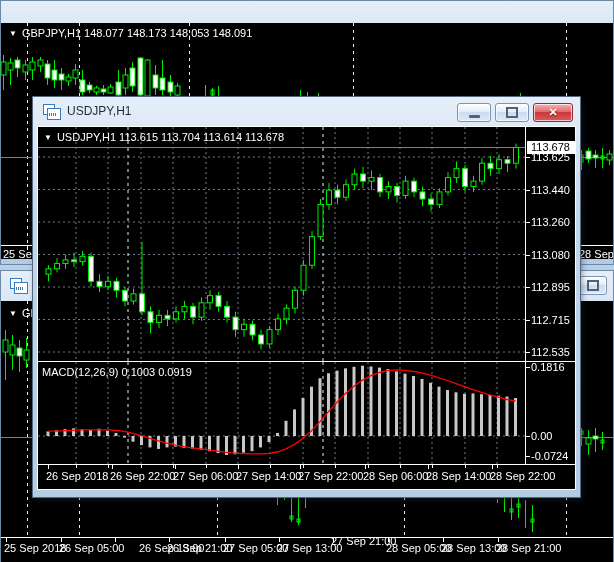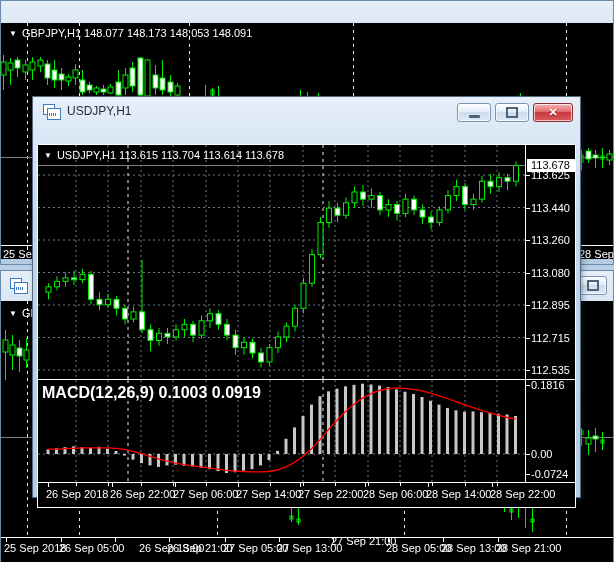--- a/index.html
+++ b/index.html
@@ -34,33 +34,33 @@
   .chead{position:absolute;color:#fff;font-size:11px;white-space:nowrap;}
   .chead .tri{font-size:8px;margin-right:5px;vertical-align:1px;}
   .vgrid{position:absolute;width:1px;background:repeating-linear-gradient(180deg,#e9eef3 0 3px,transparent 3px 7px);}
   .hline{position:absolute;height:1px;background:#7e7e7e;left:0;}
   .axisline{position:absolute;height:1px;background:#fff;left:0;}
   .tick{position:absolute;width:1px;height:4px;background:#fff;}
   .tlabel{position:absolute;color:#fff;font-size:11px;white-space:nowrap;}
   .frag{position:absolute;pointer-events:none;}
   
   #usd-inner{position:absolute;left:4px;top:29px;width:539px;height:364px;background:#000;
-    border:1px solid #fff;box-sizing:border-box;margin-top:18px;}
+    border:1px solid #fff;box-sizing:border-box;}
   #usd-plot,#usd-macd{position:absolute;left:0;}
   #usd-plot{top:0;}
   #usd-macd{top:235px;}
   .sep{position:absolute;left:0;width:537px;height:1px;background:#fff;}
   #usd-paxis{position:absolute;left:487px;top:0;width:50px;height:338px;border-left:1px solid #fff;box-sizing:border-box;}
   .plabel{position:absolute;left:5px;color:#fff;font-size:11px;}
   .ptick{position:absolute;left:0;width:4px;height:1px;background:#fff;}
   #usd-cprice{position:absolute;left:1px;right:0;top:14px;height:13px;background:#fff;color:#000;
     font-size:11px;line-height:13px;padding-left:4px;}
   #usd-taxis{position:absolute;left:0;top:338px;width:537px;height:23px;}
   #usd-header{left:6px;top:4px;}
-  #macd-label{position:absolute;left:4px;top:239px;color:#fff;font-size:16px;font-weight:bold;}
+  #macd-label{position:absolute;left:4px;top:239px;color:#fff;font-size:11px;}
 </style>
 </head>
 <body>
 
 <div id="desktop">
 
   <div class="win frame" id="win-top" style="left:0;top:0;width:614px;height:265px;">
     <div class="chartbg" id="top-chart" style="left:1px;top:23px;width:612px;height:236px;">
       <div class="chead" style="left:8px;top:4px;">
         <span class="tri">▼</span><span>GBPJPY,H1  148.077 148.173 148.053 148.091</span>

